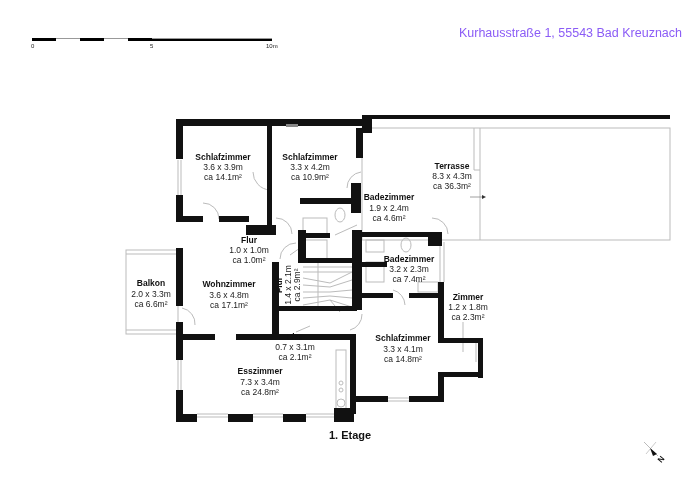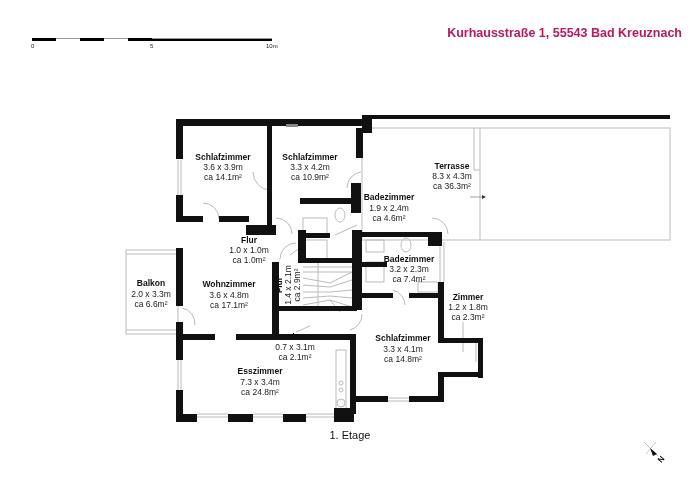--- a/index.html
+++ b/index.html
@@ -1,24 +1,24 @@
 <!DOCTYPE html>
 <html><head>
 <meta charset="utf-8">
 <style>
   html, body { margin: 0; padding: 0; background: #ffffff; }
   body { width: 700px; height: 500px; position: relative; overflow: hidden; font-family: "Liberation Sans", sans-serif; }
-  .address { position: absolute; top: 26px; right: 18px; font-size: 12.5px; font-weight: bold; color: #be185d; letter-spacing: 0; }
+  .address { position: absolute; top: 26px; right: 18px; font-size: 12.5px; font-weight: normal; color: #8b5cf6; letter-spacing: 0; }
   .scalebar { position: absolute; left: 32px; top: 38px; width: 242px; height: 14px; }
   .scalebar .seg { position: absolute; top: 0; height: 3px; }
   .scalebar .lbl { position: absolute; top: 5px; font-size: 6px; color: #222; }
   svg.plan { position: absolute; left: 0; top: 0; }
   .room-name { font-family: "Liberation Sans", sans-serif; font-weight: bold; font-size: 8.5px; fill: #111; }
   .room-dim { font-family: "Liberation Sans", sans-serif; font-size: 8.5px; fill: #222; }
-  .floor-label { position: absolute; left: 0; width: 700px; top: 429px; text-align: center; font-weight: normal; font-size: 11px; color: #111; padding-left: 30px; box-sizing: border-box; }
+  .floor-label { position: absolute; left: 0; width: 700px; top: 429px; text-align: center; font-weight: bold; font-size: 11px; color: #111; padding-left: 30px; box-sizing: border-box; }
   .floor-label span { display: inline-block; margin-left: -30px; }
   .compass { position: absolute; left: 640px; top: 440px; width: 30px; height: 25px; }
 </style>
 </head>
 <body>
 
 <div class="address">Kurhausstraße 1, 55543 Bad Kreuznach</div>
 
 <div class="scalebar">
   <div class="seg" style="left:0;width:24px;background:#000;"></div>

